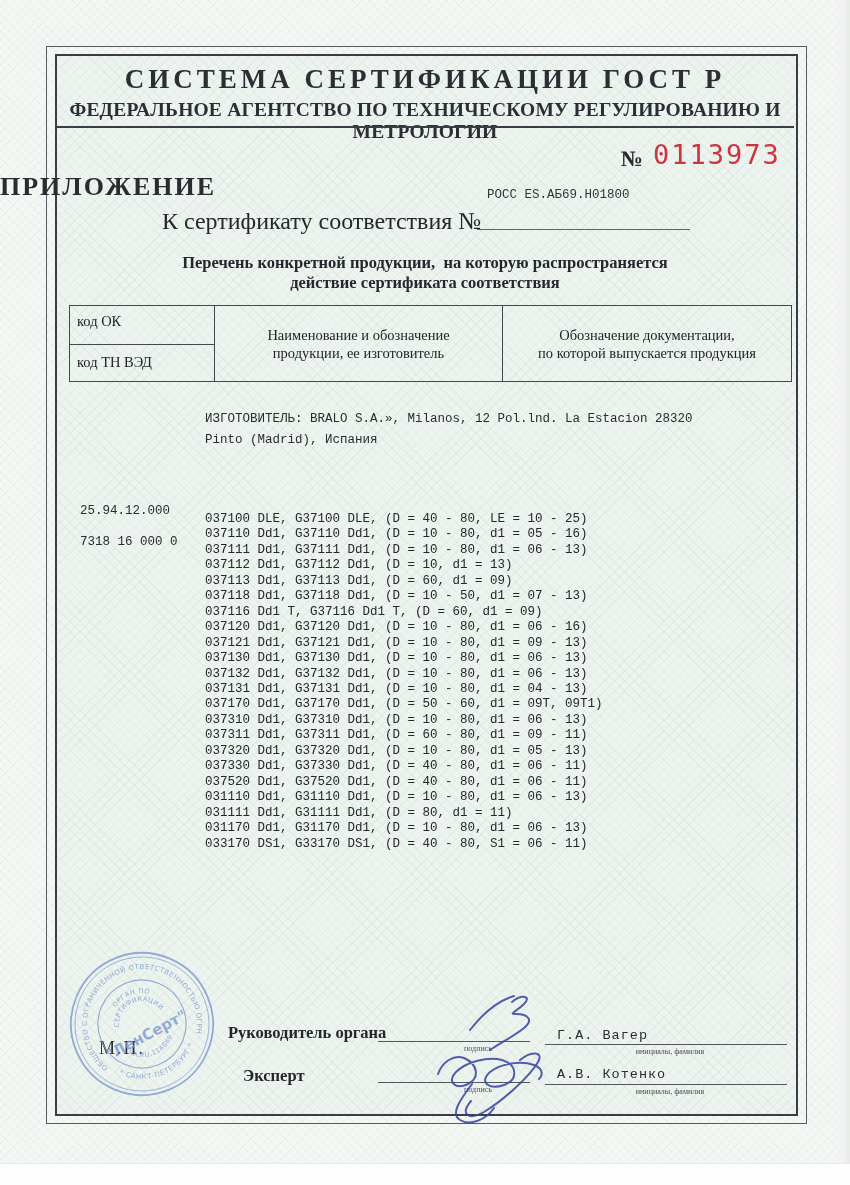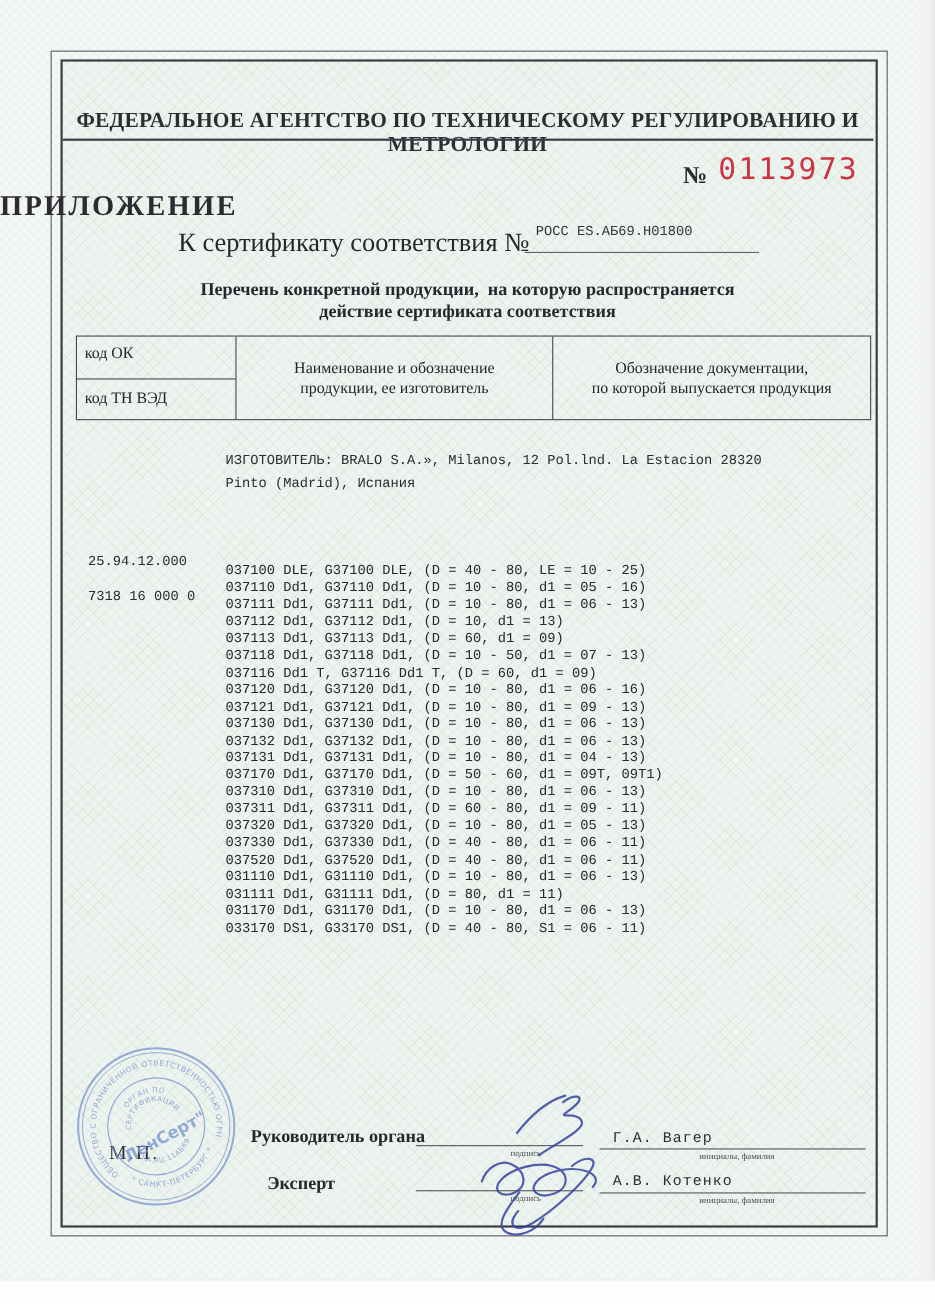--- a/index.html
+++ b/index.html
@@ -24,21 +24,21 @@
       repeating-linear-gradient(45deg, rgba(160,198,178,0.14) 0 1px, transparent 1px 7px),
       repeating-linear-gradient(-45deg, rgba(160,198,178,0.14) 0 1px, transparent 1px 7px);
   }
   .header-divider{left:57px;top:126px;width:737px;height:2px;background:#3c3c46;}
   .sys-title{left:0;right:0;top:64px;text-align:center;font-size:27px;font-weight:bold;letter-spacing:4px;color:#2d2d34;}
   .agency{left:0;right:0;top:99px;text-align:center;font-size:19.5px;font-weight:bold;letter-spacing:0.2px;color:#2d2d34;}
   .num-label{left:621px;top:146px;font-size:22px;font-weight:bold;color:#2b2b31;}
   .num-value{left:653px;top:139px;font-size:27px;letter-spacing:2px;color:#ce3440;font-family:"DejaVu Sans Mono", monospace;}
   .doc-title{left:0;right:0;top:172px;text-align:left;font-size:26px;font-weight:bold;letter-spacing:2px;color:#2b2b31;}
   .cert-ref-label{left:162px;top:208px;font-size:24px;color:#26262c;}
-  .cert-ref-value{left:487px;top:204px;font-size:12.5px;color:#33333a;}
+  .cert-ref-value{left:487px;top:188px;font-size:12.5px;color:#33333a;}
   .cert-ref-line{left:477px;top:229px;width:213px;height:1px;background:#61616a;}
   .subtitle{left:0;right:0;top:253px;text-align:center;font-size:16.5px;font-weight:bold;line-height:20px;color:#26262e;white-space:pre;}
   
   .tbl{left:69px;top:305px;width:721px;height:75px;border:1px solid #46464e;display:flex;}
   .tbl .c1{width:144px;border-right:1px solid #46464e;display:flex;flex-direction:column;}
   .tbl .c1 .r1{height:39px;border-bottom:1px solid #46464e;padding:7px 0 0 7px;box-sizing:border-box;}
   .tbl .c1 .r2{flex:1;padding:9px 0 0 7px;box-sizing:border-box;}
   .tbl .c2{width:287px;border-right:1px solid #46464e;}
   .tbl .c3{flex:1;}
   .tbl .hdr{display:flex;flex-direction:column;justify-content:center;text-align:center;font-size:14.5px;line-height:18px;}
@@ -74,20 +74,21 @@
   .edge-bottom{left:0;top:1163px;width:850px;height:22px;background:#fcfdfc;border-top:1px solid #e9ece9;}
 </style>
 </head>
 <body>
 
 <div class="page">
 
   <div class="abs frame-outer"></div>
   <div class="abs frame-inner"></div>
 
+  <div class="abs sys-title serif">СИСТЕМА СЕРТИФИКАЦИИ ГОСТ Р</div>
   <div class="abs agency serif">ФЕДЕРАЛЬНОЕ АГЕНТСТВО ПО ТЕХНИЧЕСКОМУ РЕГУЛИРОВАНИЮ И МЕТРОЛОГИИ</div>
   <div class="abs header-divider"></div>
 
   <div class="abs num-label serif">№</div>
   <div class="abs num-value">0113973</div>
 
   <div class="abs doc-title serif">ПРИЛОЖЕНИЕ</div>
 
   <div class="abs cert-ref-label serif">К сертификату соответствия №</div>
   <div class="abs cert-ref-value mono">РОСС ES.АБ69.Н01800</div>

